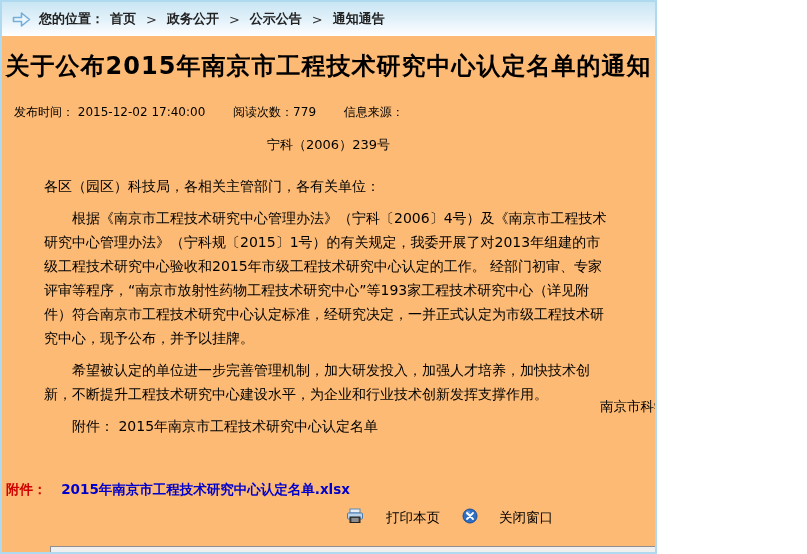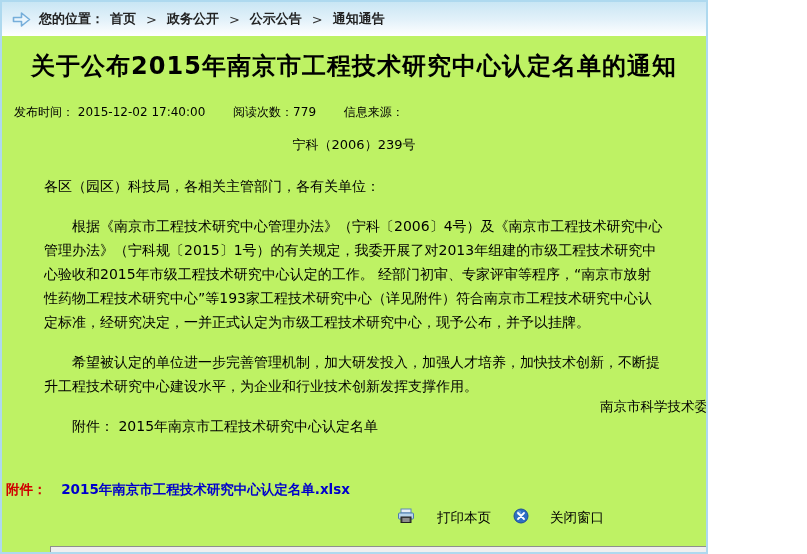--- a/index.html
+++ b/index.html
@@ -1,19 +1,19 @@
 <!DOCTYPE html>
 <html><head>
 <meta charset="utf-8">
 <style>
   * { margin:0; padding:0; box-sizing:border-box; }
   html,body { background:#fff; }
   body { font-family:"DejaVu Sans","Liberation Sans",sans-serif; }
   .page {
-    position:relative; width:708px; height:554px; background:#bef264;
+    position:relative; width:657px; height:554px; background:#fdba74;
     border:2px solid #aed9ef; overflow:hidden;
   }
   
   .crumb-bar {
     height:34px; display:flex; align-items:center; gap:6px;
     background:linear-gradient(#c9e6f4 0%, #e4f2fa 55%, #ffffff 100%);
     padding:0 10px; font-size:13px; color:#222; font-weight:bold;
   }
   .crumb-bar .arrow { display:inline-flex; margin-right:2px; }
   .crumb-sep { margin:0 4px; font-weight:normal; color:#333; }
@@ -25,21 +25,21 @@
   }
   .meta-line {
     margin-top:22px; font-size:12px; color:#000;
   }
   .meta-line .chunk { margin:0 12px; }
   .doc-number { margin-top:15px; text-align:center; font-size:13px; color:#000; }
   .body-text {
     padding:0 42px; font-size:14px; color:#000; line-height:24px; margin-top:20px;
   }
   .body-text p.indent { text-indent:2em; }
-  .body-text p + p { margin-top:16px; }
+  .body-text p + p { margin-top:8px; }
   
   .sig-block { position:absolute; top:396px; left:483px; width:250px; text-align:right;
     font-size:13.5px; color:#000; }
   .sig-block .sig-date { margin-top:16px; }
   
   .attachment-row { position:absolute; top:479px; left:4px; font-size:13.5px; font-weight:bold; }
   .attachment-row .att-label { color:#d00000; }
   .attachment-row .att-link { color:#0000cc; margin-left:10px; cursor:pointer; text-decoration:none; }
   
   .actions-row { position:absolute; top:506px; right:102px; display:flex; align-items:center; gap:22px; font-size:13.5px; color:#000; }

